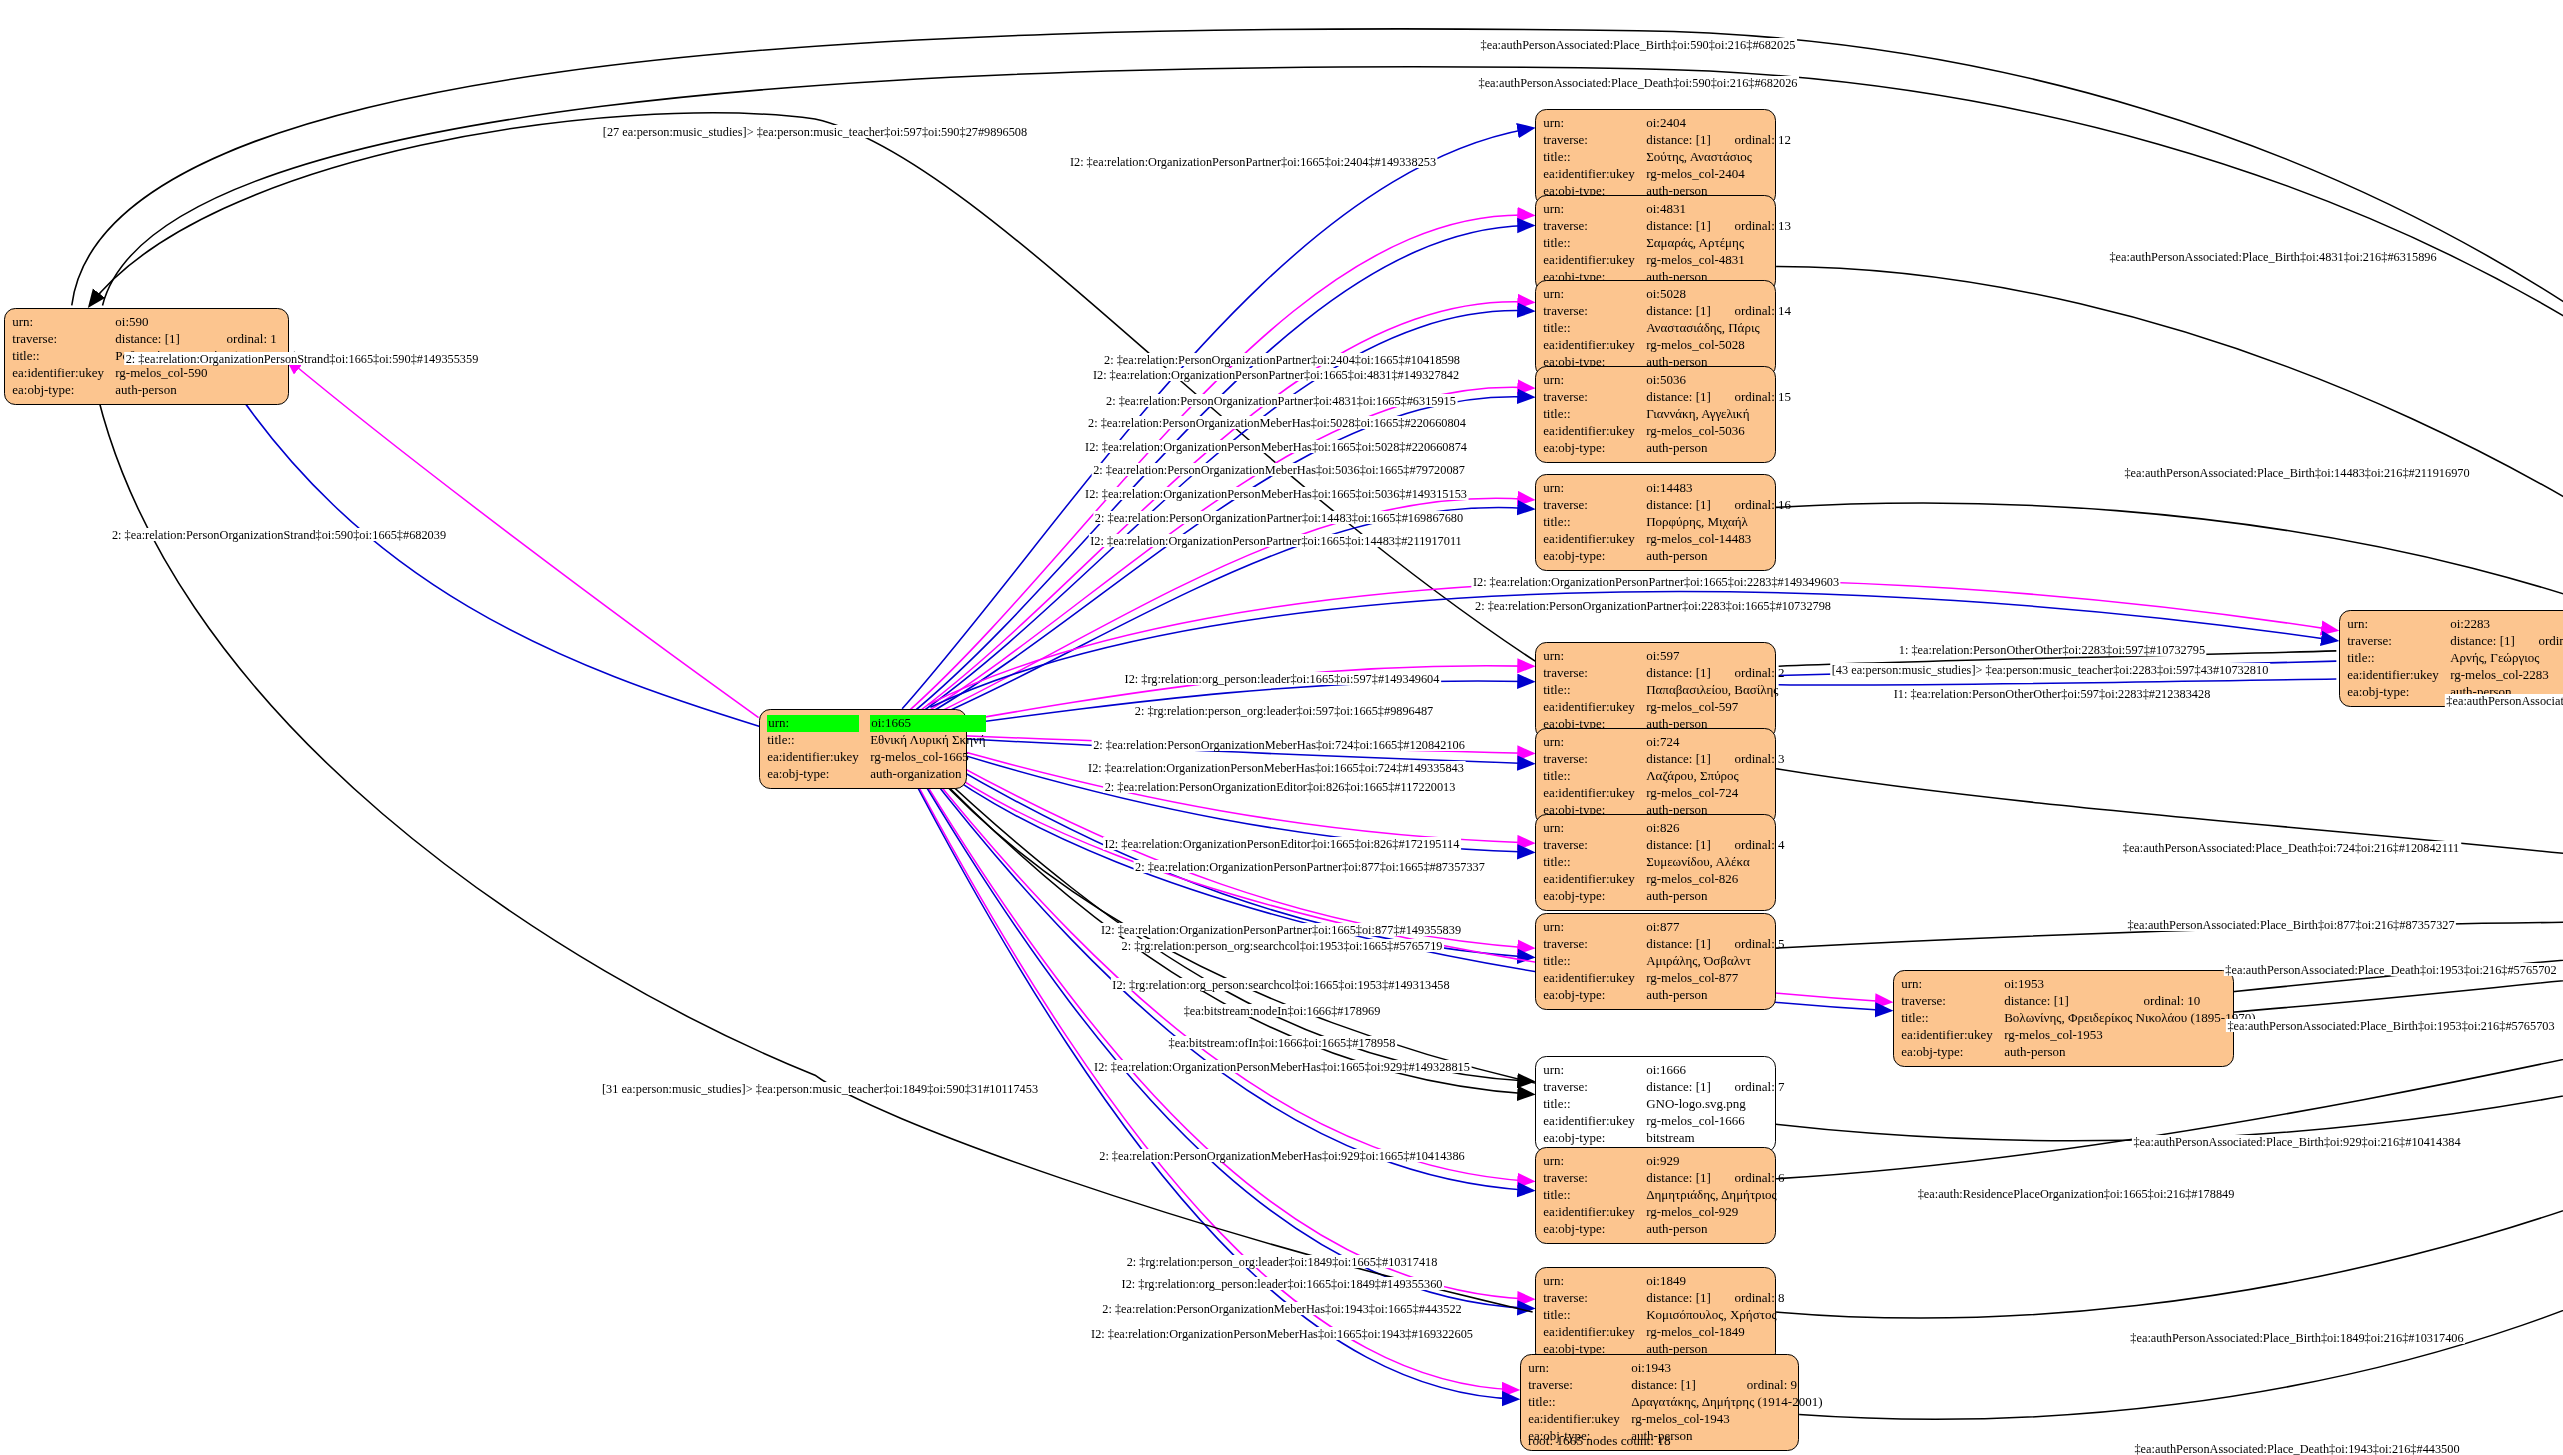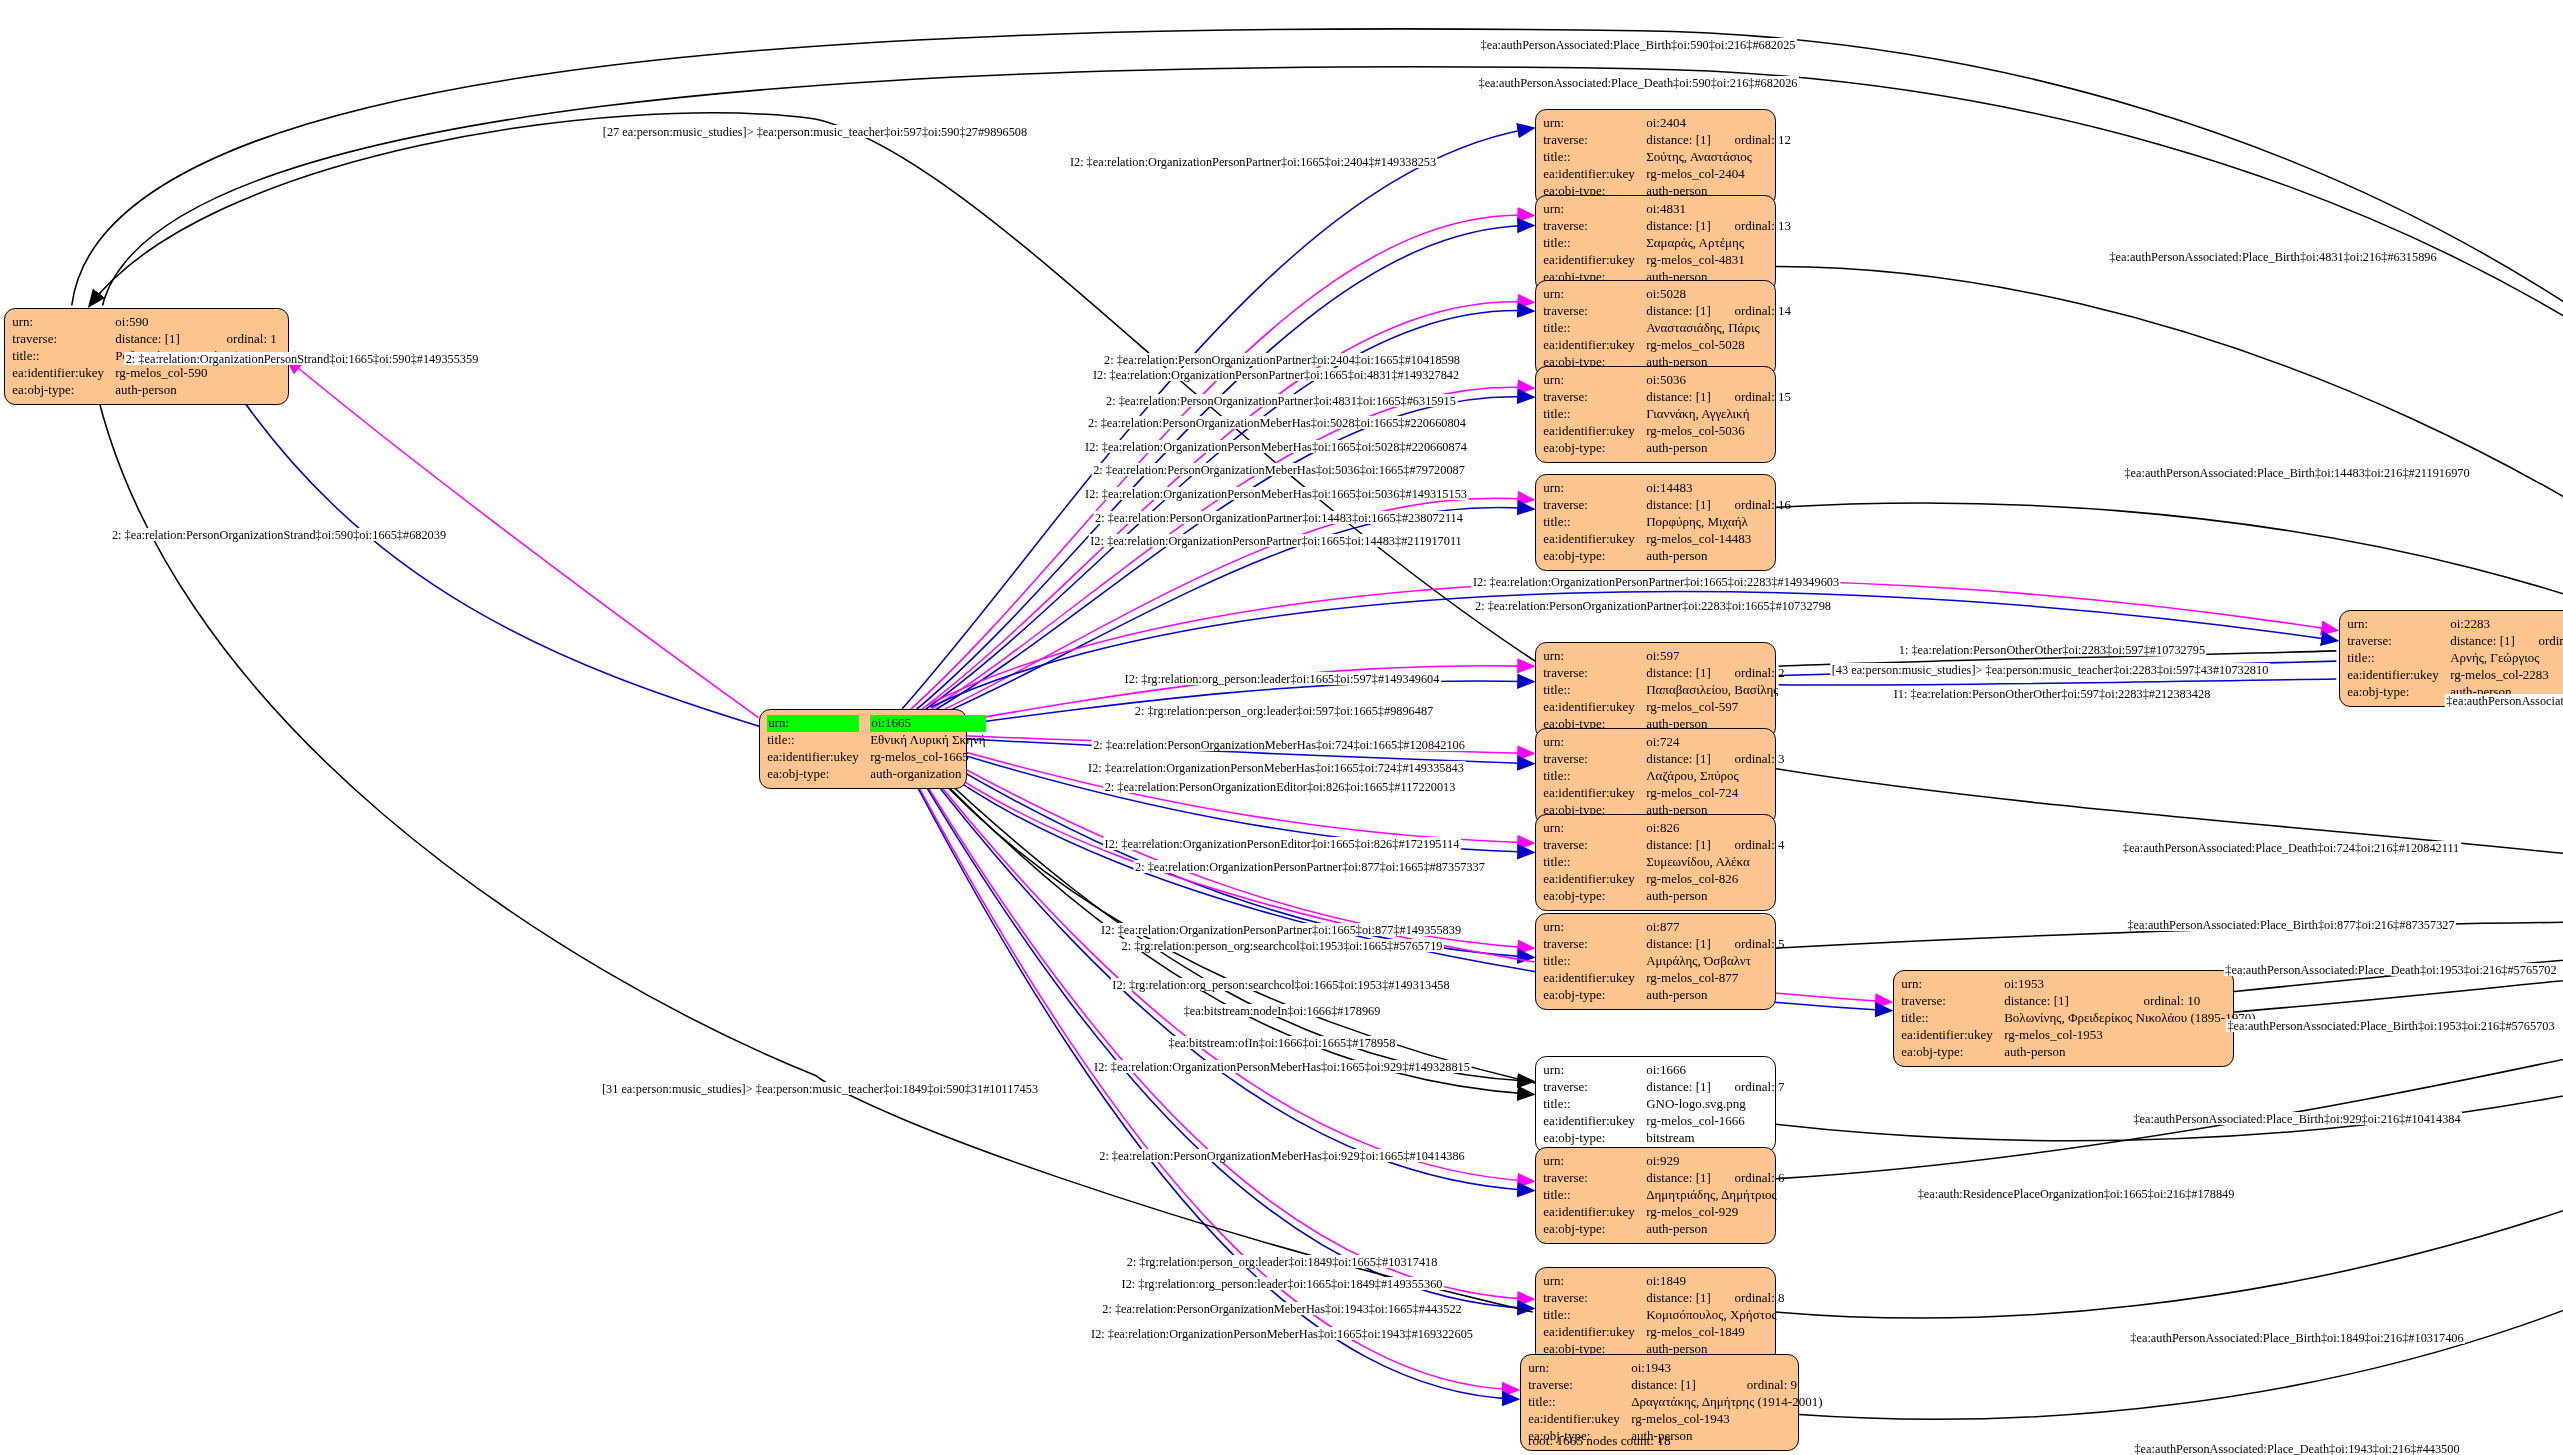--- a/index.html
+++ b/index.html
@@ -571,21 +571,21 @@
       <div class="elabel c" style="left: 815px; top: 125px;">[27 ea:person:music_studies]&gt; ‡ea:person:music_teacher‡oi:597‡oi:590‡27#9896508</div>
       <div class="elabel c" style="left: 1253px; top: 155px;">I2: ‡ea:relation:OrganizationPersonPartner‡oi:1665‡oi:2404‡#149338253</div>
       <div class="elabel c" style="left: 2273px; top: 250px;">‡ea:authPersonAssociated:Place_Birth‡oi:4831‡oi:216‡#6315896</div>
       <div class="elabel c" style="left: 1282px; top: 353px;">2: ‡ea:relation:PersonOrganizationPartner‡oi:2404‡oi:1665‡#10418598</div>
       <div class="elabel c" style="left: 1276px; top: 368px;">I2: ‡ea:relation:OrganizationPersonPartner‡oi:1665‡oi:4831‡#149327842</div>
       <div class="elabel c" style="left: 1281px; top: 394px;">2: ‡ea:relation:PersonOrganizationPartner‡oi:4831‡oi:1665‡#6315915</div>
       <div class="elabel c" style="left: 1277px; top: 416px;">2: ‡ea:relation:PersonOrganizationMeberHas‡oi:5028‡oi:1665‡#220660804</div>
       <div class="elabel c" style="left: 1276px; top: 440px;">I2: ‡ea:relation:OrganizationPersonMeberHas‡oi:1665‡oi:5028‡#220660874</div>
       <div class="elabel c" style="left: 1279px; top: 463px;">2: ‡ea:relation:PersonOrganizationMeberHas‡oi:5036‡oi:1665‡#79720087</div>
       <div class="elabel c" style="left: 1276px; top: 487px;">I2: ‡ea:relation:OrganizationPersonMeberHas‡oi:1665‡oi:5036‡#149315153</div>
-      <div class="elabel c" style="left: 1279px; top: 511px;">2: ‡ea:relation:PersonOrganizationPartner‡oi:14483‡oi:1665‡#238072114</div>
+      <div class="elabel c" style="left: 1279px; top: 511px;">2: ‡ea:relation:PersonOrganizationPartner‡oi:14483‡oi:1665‡#169867680</div>
       <div class="elabel c" style="left: 1276px; top: 534px;">I2: ‡ea:relation:OrganizationPersonPartner‡oi:1665‡oi:14483‡#211917011</div>
       <div class="elabel c" style="left: 2297px; top: 466px;">‡ea:authPersonAssociated:Place_Birth‡oi:14483‡oi:216‡#211916970</div>
       <div class="elabel c" style="left: 1656px; top: 575px;">I2: ‡ea:relation:OrganizationPersonPartner‡oi:1665‡oi:2283‡#149349603</div>
       <div class="elabel c" style="left: 1653px; top: 599px;">2: ‡ea:relation:PersonOrganizationPartner‡oi:2283‡oi:1665‡#10732798</div>
       <div class="elabel c" style="left: 2052px; top: 643px;">1: ‡ea:relation:PersonOtherOther‡oi:2283‡oi:597‡#10732795</div>
       <div class="elabel c" style="left: 2050px; top: 663px;">[43 ea:person:music_studies]&gt; ‡ea:person:music_teacher‡oi:2283‡oi:597‡43#10732810</div>
       <div class="elabel c" style="left: 2052px; top: 687px;">I1: ‡ea:relation:PersonOtherOther‡oi:597‡oi:2283‡#212383428</div>
       <div class="elabel c" style="left: 2613px; top: 694px;">‡ea:authPersonAssociated:Place_Birth‡oi:2283‡oi:216‡#10732785</div>
       <div class="elabel c" style="left: 1282px; top: 672px;">I2: ‡rg:relation:org_person:leader‡oi:1665‡oi:597‡#149349604</div>
       <div class="elabel c" style="left: 1284px; top: 704px;">2: ‡rg:relation:person_org:leader‡oi:597‡oi:1665‡#9896487</div>
@@ -597,21 +597,21 @@
       <div class="elabel c" style="left: 2291px; top: 841px;">‡ea:authPersonAssociated:Place_Death‡oi:724‡oi:216‡#120842111</div>
       <div class="elabel c" style="left: 2291px; top: 918px;">‡ea:authPersonAssociated:Place_Birth‡oi:877‡oi:216‡#87357327</div>
       <div class="elabel c" style="left: 1281px; top: 923px;">I2: ‡ea:relation:OrganizationPersonPartner‡oi:1665‡oi:877‡#149355839</div>
       <div class="elabel c" style="left: 1282px; top: 939px;">2: ‡rg:relation:person_org:searchcol‡oi:1953‡oi:1665‡#5765719</div>
       <div class="elabel c" style="left: 2391px; top: 971px; margin-top: 48px;">‡ea:authPersonAssociated:Place_Birth‡oi:1953‡oi:216‡#5765703</div>
       <div class="elabel c" style="left: 1281px; top: 978px;">I2: ‡rg:relation:org_person:searchcol‡oi:1665‡oi:1953‡#149313458</div>
       <div class="elabel c" style="left: 2391px; top: 963px;">‡ea:authPersonAssociated:Place_Death‡oi:1953‡oi:216‡#5765702</div>
       <div class="elabel c" style="left: 1282px; top: 1004px;">‡ea:bitstream:nodeIn‡oi:1666‡#178969</div>
       <div class="elabel c" style="left: 1282px; top: 1036px;">‡ea:bitstream:ofIn‡oi:1666‡oi:1665‡#178958</div>
       <div class="elabel c" style="left: 1282px; top: 1060px;">I2: ‡ea:relation:OrganizationPersonMeberHas‡oi:1665‡oi:929‡#149328815</div>
-      <div class="elabel c" style="left: 2297px; top: 1112px;">‡ea:authPersonAssociated:Place_Birth‡oi:929‡oi:216‡#10414384</div>
+      <div class="elabel c" style="left: 2297px; top: 1135px;">‡ea:authPersonAssociated:Place_Birth‡oi:929‡oi:216‡#10414384</div>
       <div class="elabel c" style="left: 1282px; top: 1149px;">2: ‡ea:relation:PersonOrganizationMeberHas‡oi:929‡oi:1665‡#10414386</div>
       <div class="elabel c" style="left: 2076px; top: 1187px;">‡ea:auth:ResidencePlaceOrganization‡oi:1665‡oi:216‡#178849</div>
       <div class="elabel c" style="left: 820px; top: 1082px;">[31 ea:person:music_studies]&gt; ‡ea:person:music_teacher‡oi:1849‡oi:590‡31#10117453</div>
       <div class="elabel c" style="left: 1282px; top: 1255px;">2: ‡rg:relation:person_org:leader‡oi:1849‡oi:1665‡#10317418</div>
       <div class="elabel c" style="left: 1282px; top: 1277px;">I2: ‡rg:relation:org_person:leader‡oi:1665‡oi:1849‡#149355360</div>
       <div class="elabel c" style="left: 1282px; top: 1302px;">2: ‡ea:relation:PersonOrganizationMeberHas‡oi:1943‡oi:1665‡#443522</div>
       <div class="elabel c" style="left: 1282px; top: 1327px;">I2: ‡ea:relation:OrganizationPersonMeberHas‡oi:1665‡oi:1943‡#169322605</div>
       <div class="elabel c" style="left: 2297px; top: 1331px;">‡ea:authPersonAssociated:Place_Birth‡oi:1849‡oi:216‡#10317406</div>
       <div class="elabel c" style="left: 2297px; top: 1442px;">‡ea:authPersonAssociated:Place_Death‡oi:1943‡oi:216‡#443500</div>
       <div class="elabel c" style="left: 302px; top: 352px;">2: ‡ea:relation:OrganizationPersonStrand‡oi:1665‡oi:590‡#149355359</div>

